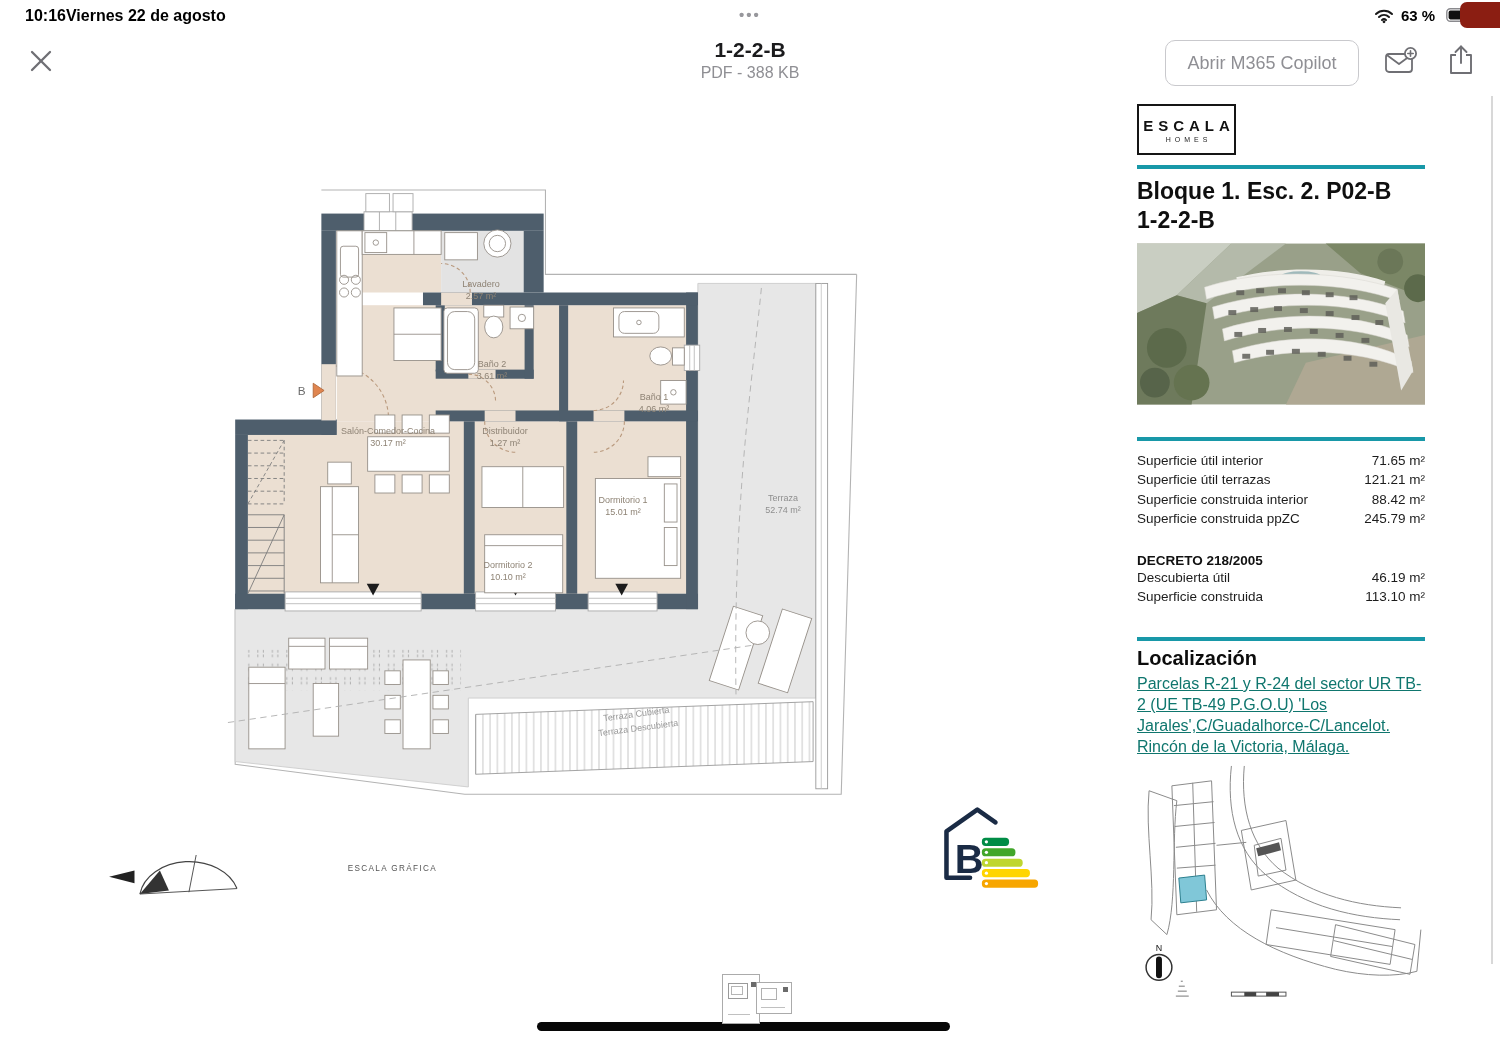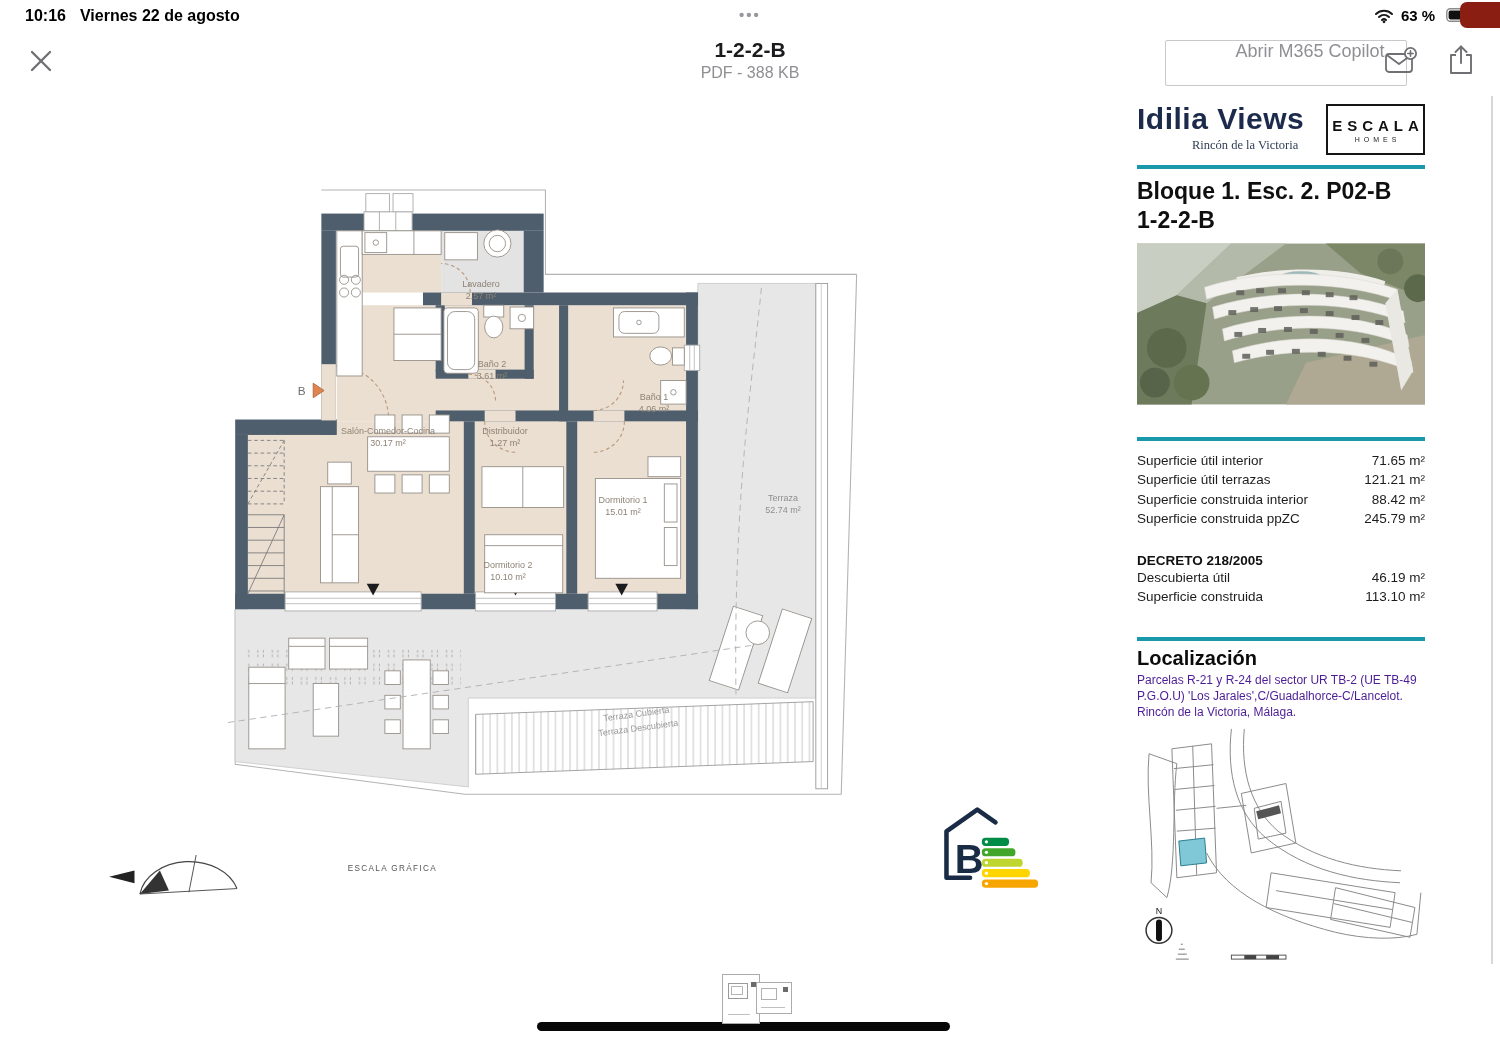--- a/index.html
+++ b/index.html
@@ -9,22 +9,22 @@
   
   .sb-text{font-size:16px;font-weight:700;color:#000;}
   .sb-date{font-weight:600;}
   .dots{color:#97979c;font-size:15px;letter-spacing:2px;font-weight:700;}
   .batt-pct{font-size:15px;font-weight:600;color:#000;}
   .red-corner{background:#8B1E12;border-radius:7px 0 0 7px;}
   
   .toolbar-line{background:#d6d6da;}
   .doc-title{font-size:21px;font-weight:700;color:#1b1b1d;text-align:center;}
   .doc-sub{font-size:16px;color:#8f8f94;text-align:center;margin-top:2px;}
-  .copilot-btn{border:1.5px solid #c9c9cd;border-radius:2px;color:#8f8f94;font-size:18px;
-               display:flex;align-items:flex-start;justify-content:center;background:#fff;cursor:pointer;padding-left:48px;}
+  .copilot-btn{border:1.5px solid #c9c9cd;border-radius:10px;color:#8f8f94;font-size:18px;
+               display:flex;align-items:center;justify-content:center;background:#fff;cursor:pointer;}
   
   .room-label{position:absolute;text-align:center;font-size:9px;line-height:1.35;color:#8E8375;}
   .room-label .nm{white-space:nowrap;}
   .terr-label{position:absolute;font-size:9px;color:#9a9a9a;white-space:nowrap;}
   
   .sidebar{position:absolute;left:1137px;top:104px;width:288px;}
   .brand-row{display:flex;justify-content:space-between;align-items:flex-start;}
   .brand-name{font-size:30px;font-weight:900;color:#1C2B4B;letter-spacing:.5px;line-height:1;}
   .brand-loc{font-family:"Liberation Serif",serif;font-size:12.5px;color:#2E3D55;text-align:right;margin-top:4px;padding-right:6px;}
   .aedas-box{border:2.5px solid #151515;width:95px;height:47px;display:flex;flex-direction:column;
@@ -35,32 +35,32 @@
   .unit-title{font-size:23px;font-weight:700;color:#0f0f0f;line-height:1.25;margin-top:8px;}
   .sup-head-row{display:flex;align-items:flex-end;justify-content:space-between;margin-top:8px;}
   .sup-head{font-size:28px;font-weight:800;color:#0c0c0c;letter-spacing:.2px;}
   .viv-wrap{display:flex;align-items:flex-end;gap:8px;}
   .viv-label{font-size:16px;font-weight:700;color:#E8995F;padding-bottom:4px;}
   .viv-code{font-size:30px;font-weight:800;color:#E8995F;line-height:.9;}
   .sup-rows{margin-top:10px;font-size:13.5px;color:#1c1c1c;}
   .sup-row{display:flex;justify-content:space-between;line-height:1.45;}
   .dec-head{font-size:13.5px;font-weight:700;margin-top:24px;color:#111;}
   .loc-head{font-size:20px;font-weight:800;color:#0c0c0c;margin-top:6px;}
-  .loc-text{font-size:12px;color:#4c1d95;line-height:1.32;margin-top:3px;}
+  .loc-text{font-size:16px;color:#0f766e;line-height:1.32;margin-top:3px;text-decoration:underline;}
   
   .thumb{position:absolute;background:#fff;border:1px solid #ababab;}
   .home-bar{position:absolute;background:#070707;border-radius:5px;}
   svg{font-family:"Liberation Sans",sans-serif;}
 </style>
 </head>
 <body>
 
 <div class="screen">
 
-  <div class="abs" style="left:25px;top:7px;display:flex;gap:14px;">
+  <div class="abs" style="left:25px;top:7px;display:flex;">
     <span class="sb-text">10:16</span>
     <span class="sb-text sb-date">Viernes 22 de agosto</span>
   </div>
   <div class="abs dots" style="left:0;right:0;top:6px;text-align:center;">•••</div>
   <div class="abs" style="left:1374px;top:8px;width:20px;height:16px;">
     <svg width="20" height="16" viewBox="0 0 20 16">
       <path d="M2,6 C6.5,1.8 13.5,1.8 18,6" stroke="#1a1a1a" stroke-width="2" fill="none" stroke-linecap="round"></path>
       <path d="M5,9 C8,6.2 12,6.2 15,9" stroke="#1a1a1a" stroke-width="2" fill="none" stroke-linecap="round"></path>
       <path d="M8,12 C9.2,10.9 10.8,10.9 12,12" stroke="#1a1a1a" stroke-width="2" fill="none" stroke-linecap="round"></path>
       <circle cx="10" cy="13.8" r="1.4" fill="#1a1a1a"></circle>
@@ -365,24 +365,20 @@
         <div>52.74 m²</div>
     </div>
     <div class="terr-label" style="left:603px;top:617px;transform:rotate(-7.5deg);">Terraza Cubierta</div>
     <div class="terr-label" style="left:598px;top:631px;transform:rotate(-7.5deg);">Terraza Descubierta</div>
 
     <div class="abs" style="left:1491px;top:4px;width:2px;height:868px;background:#d8d8d8;"></div>
   </div>
 
   <div class="sidebar">
     <div class="brand-row">
-      <div>
-        <div class="brand-name">Idilia Views</div>
-        <div class="brand-loc">Rincón de la Victoria</div>
-      </div>
       <div class="aedas-box">
         <div class="aedas-1">ESCALA</div>
         <div class="aedas-2">HOMES</div>
       </div>
     </div>
     <div class="rule" style="margin-top:10px;"></div>
     <div class="unit-title">
       <div>Bloque 1. Esc. 2. P02-B</div>
       <div>1-2-2-B</div>
     </div>

